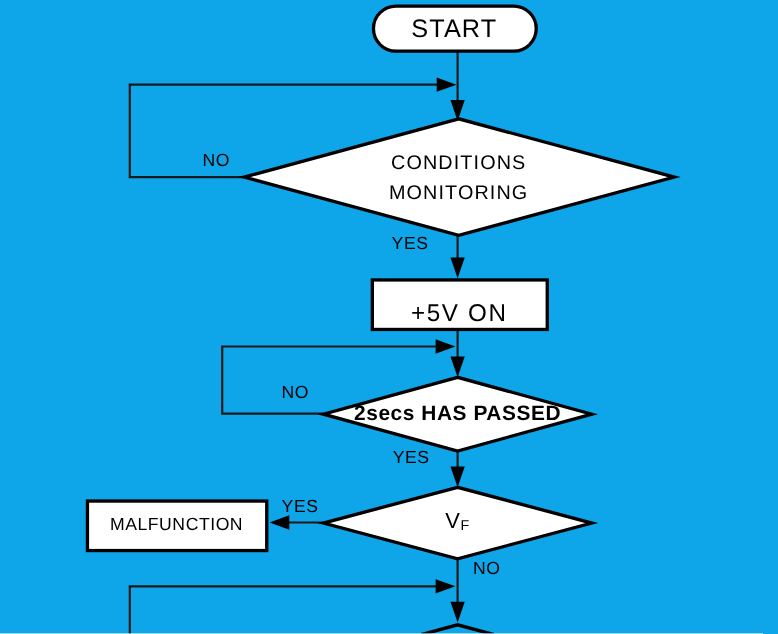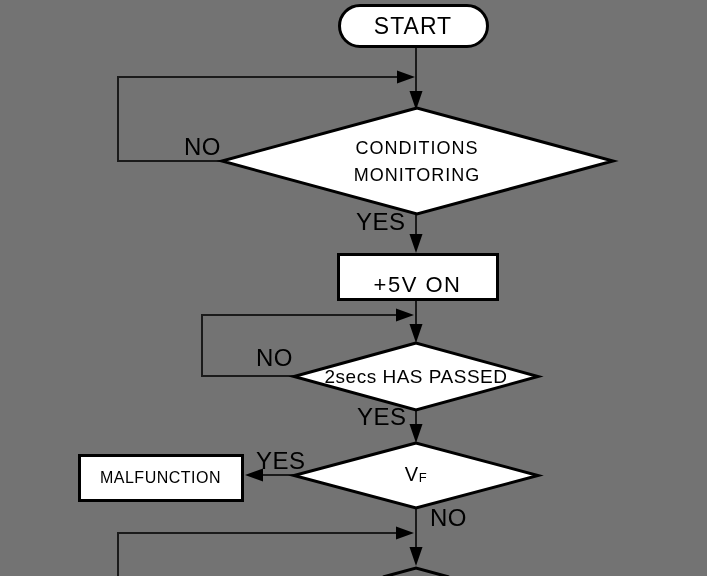--- a/index.html
+++ b/index.html
@@ -1,20 +1,20 @@
 <!DOCTYPE html>
 <html><head>
 <meta charset="utf-8">
 <style>
   html, body { margin: 0; padding: 0; background: #ffffff; }
   .canvas {
     position: relative;
     width: 707px;
     height: 576px;
-    background: #737373;
+    background: #0ea5e9;
     overflow: hidden;
     font-family: "Liberation Sans", sans-serif;
     color: #000000;
   }
   .canvas svg { position: absolute; left: 0; top: 0; }
   .shape { fill: #ffffff; stroke: #000000; stroke-width: 3; }
   .shape-open { fill: none; stroke: #000000; stroke-width: 3; }
   .edge { fill: none; stroke: #1a1a1a; stroke-width: 2; }
   .arrow { fill: #000000; stroke: none; }
   .lbl { position: absolute; color: #000000; white-space: pre; }
@@ -22,21 +22,21 @@
     display: flex; align-items: center; justify-content: center;
     text-align: center;
   }
   .start-lbl   { font-size: 23px; letter-spacing: 1px; }
   .d1-lbl      { font-size: 18px; letter-spacing: 1px; line-height: 27px; white-space: pre-line; }
   .p5v-lbl     { font-size: 22px; letter-spacing: 1.5px; }
   .d2-lbl      { font-size: 19px; letter-spacing: 0.5px; justify-content: center; display: flex; }
   .vf-lbl      { font-size: 20px; letter-spacing: 0.5px; display: flex; justify-content: center; }
   .vf-lbl .sub { font-size: 13px; align-self: flex-end; padding-bottom: 1px; }
   .mal-lbl     { font-size: 16px; letter-spacing: 0.5px; }
-  .edge-lbl    { font-size: 24px; letter-spacing: 0.5px; line-height: 24px; }
+  .edge-lbl    { font-size: 16px; letter-spacing: 0.5px; line-height: 24px; }
 </style>
 </head>
 <body>
 
 <div class="canvas">
 
   <svg width="707" height="576" viewBox="0 0 707 576">
 
     <g>
       <line class="edge" x1="416" y1="47" x2="416" y2="95"></line>
@@ -73,21 +73,21 @@
     </g>
   </svg>
 
   <div class="lbl node-lbl start-lbl" style="left:339px; top:5px; width:148px; height:42px;">START</div>
 
   <div class="lbl d1-lbl" style="left:316px; top:135px; width:202px; text-align:center;"><span>CONDITIONS</span>
 <span>MONITORING</span></div>
 
   <div class="lbl node-lbl p5v-lbl" style="left:338px; top:254px; width:159px; height:62px;">+5V ON</div>
 
-  <div class="lbl d2-lbl" style="left:294px; top:366px; width:244px; text-align:center;">2secs HAS PASSED</div>
+  <div class="lbl d2-lbl" style="left:294px; top:366px; width:244px; text-align:center;font-weight:bold;">2secs HAS PASSED</div>
 
   <div class="lbl vf-lbl" style="left:294px; top:463px; width:244px;"><span>V</span><span class="sub">F</span></div>
 
   <div class="lbl node-lbl mal-lbl" style="left:79px; top:455px; width:163px; height:46px;">MALFUNCTION</div>
 
   <div class="lbl edge-lbl" style="left:184px; top:135px;">NO</div>
   <div class="lbl edge-lbl" style="left:356px; top:210px;">YES</div>
   <div class="lbl edge-lbl" style="left:256px; top:346px;">NO</div>
   <div class="lbl edge-lbl" style="left:357px; top:405px;">YES</div>
   <div class="lbl edge-lbl" style="left:256px; top:449px;">YES</div>

